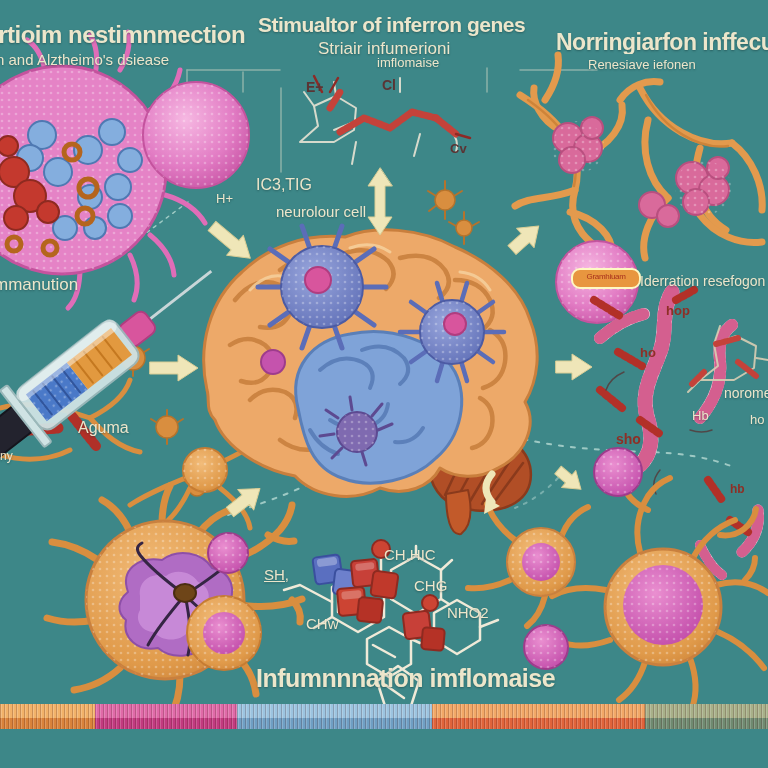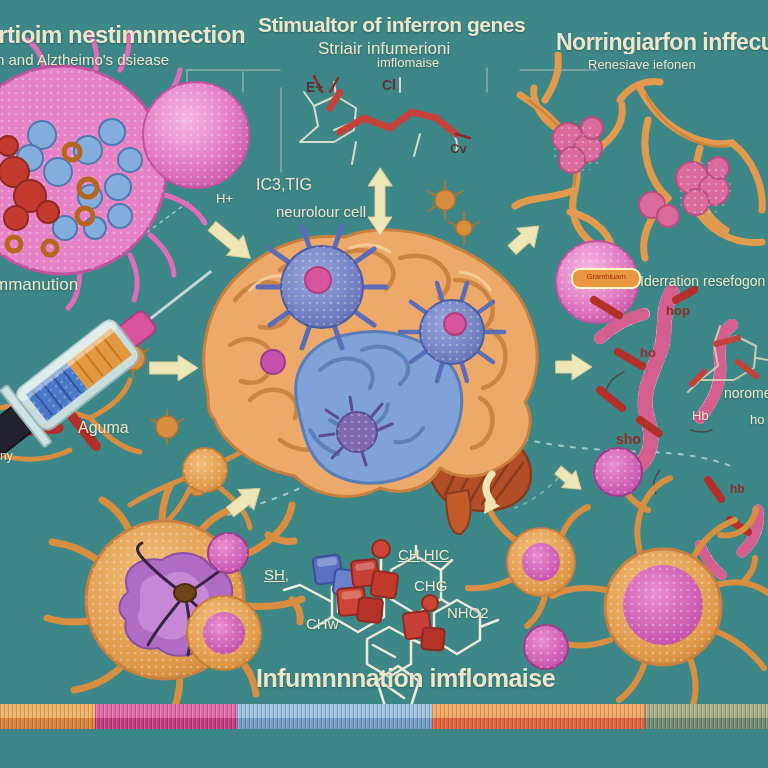--- a/index.html
+++ b/index.html
@@ -550,21 +550,21 @@
 <div class="lbl" style="left:640px;top:274px;font-size:14px;">Iderration resefogon</div>
 <div class="lbl red" style="left:666px;top:304px;font-size:13px;">hop</div>
 <div class="lbl red" style="left:640px;top:346px;font-size:13px;">ho</div>
 <div class="lbl red" style="left:616px;top:392px;font-size:14px;margin-top:40px;">sho</div>
 <div class="lbl" style="left:724px;top:386px;font-size:14px;">norome</div>
 <div class="lbl" style="left:692px;top:409px;font-size:13px;">Hb</div>
 <div class="lbl" style="left:750px;top:413px;font-size:13px;">ho</div>
 <div class="lbl red" style="left:730px;top:483px;font-size:12px;">hb</div>
 
 <div class="lbl" style="left:264px;top:567px;font-size:15px;text-decoration:underline;">SH,</div>
-<div class="lbl" style="left:398px;top:547px;font-size:15px;text-decoration:underline;">CH,HIC</div>
+<div class="lbl" style="left:384px;top:547px;font-size:15px;">CH,HIC</div>
 <div class="lbl" style="left:414px;top:578px;font-size:15px;">CHG</div>
 <div class="lbl" style="left:447px;top:605px;font-size:15px;">NHO2</div>
 <div class="lbl" style="left:306px;top:616px;font-size:15px;">CHw</div>
 
 <div class="lbl big" style="left:256px;top:665px;font-size:25px;">Infumnnnation imflomaise</div>
 
 <div id="genome-bar">
   <div class="seg s1"></div>
   <div class="seg s2"></div>
   <div class="seg s3"></div>

